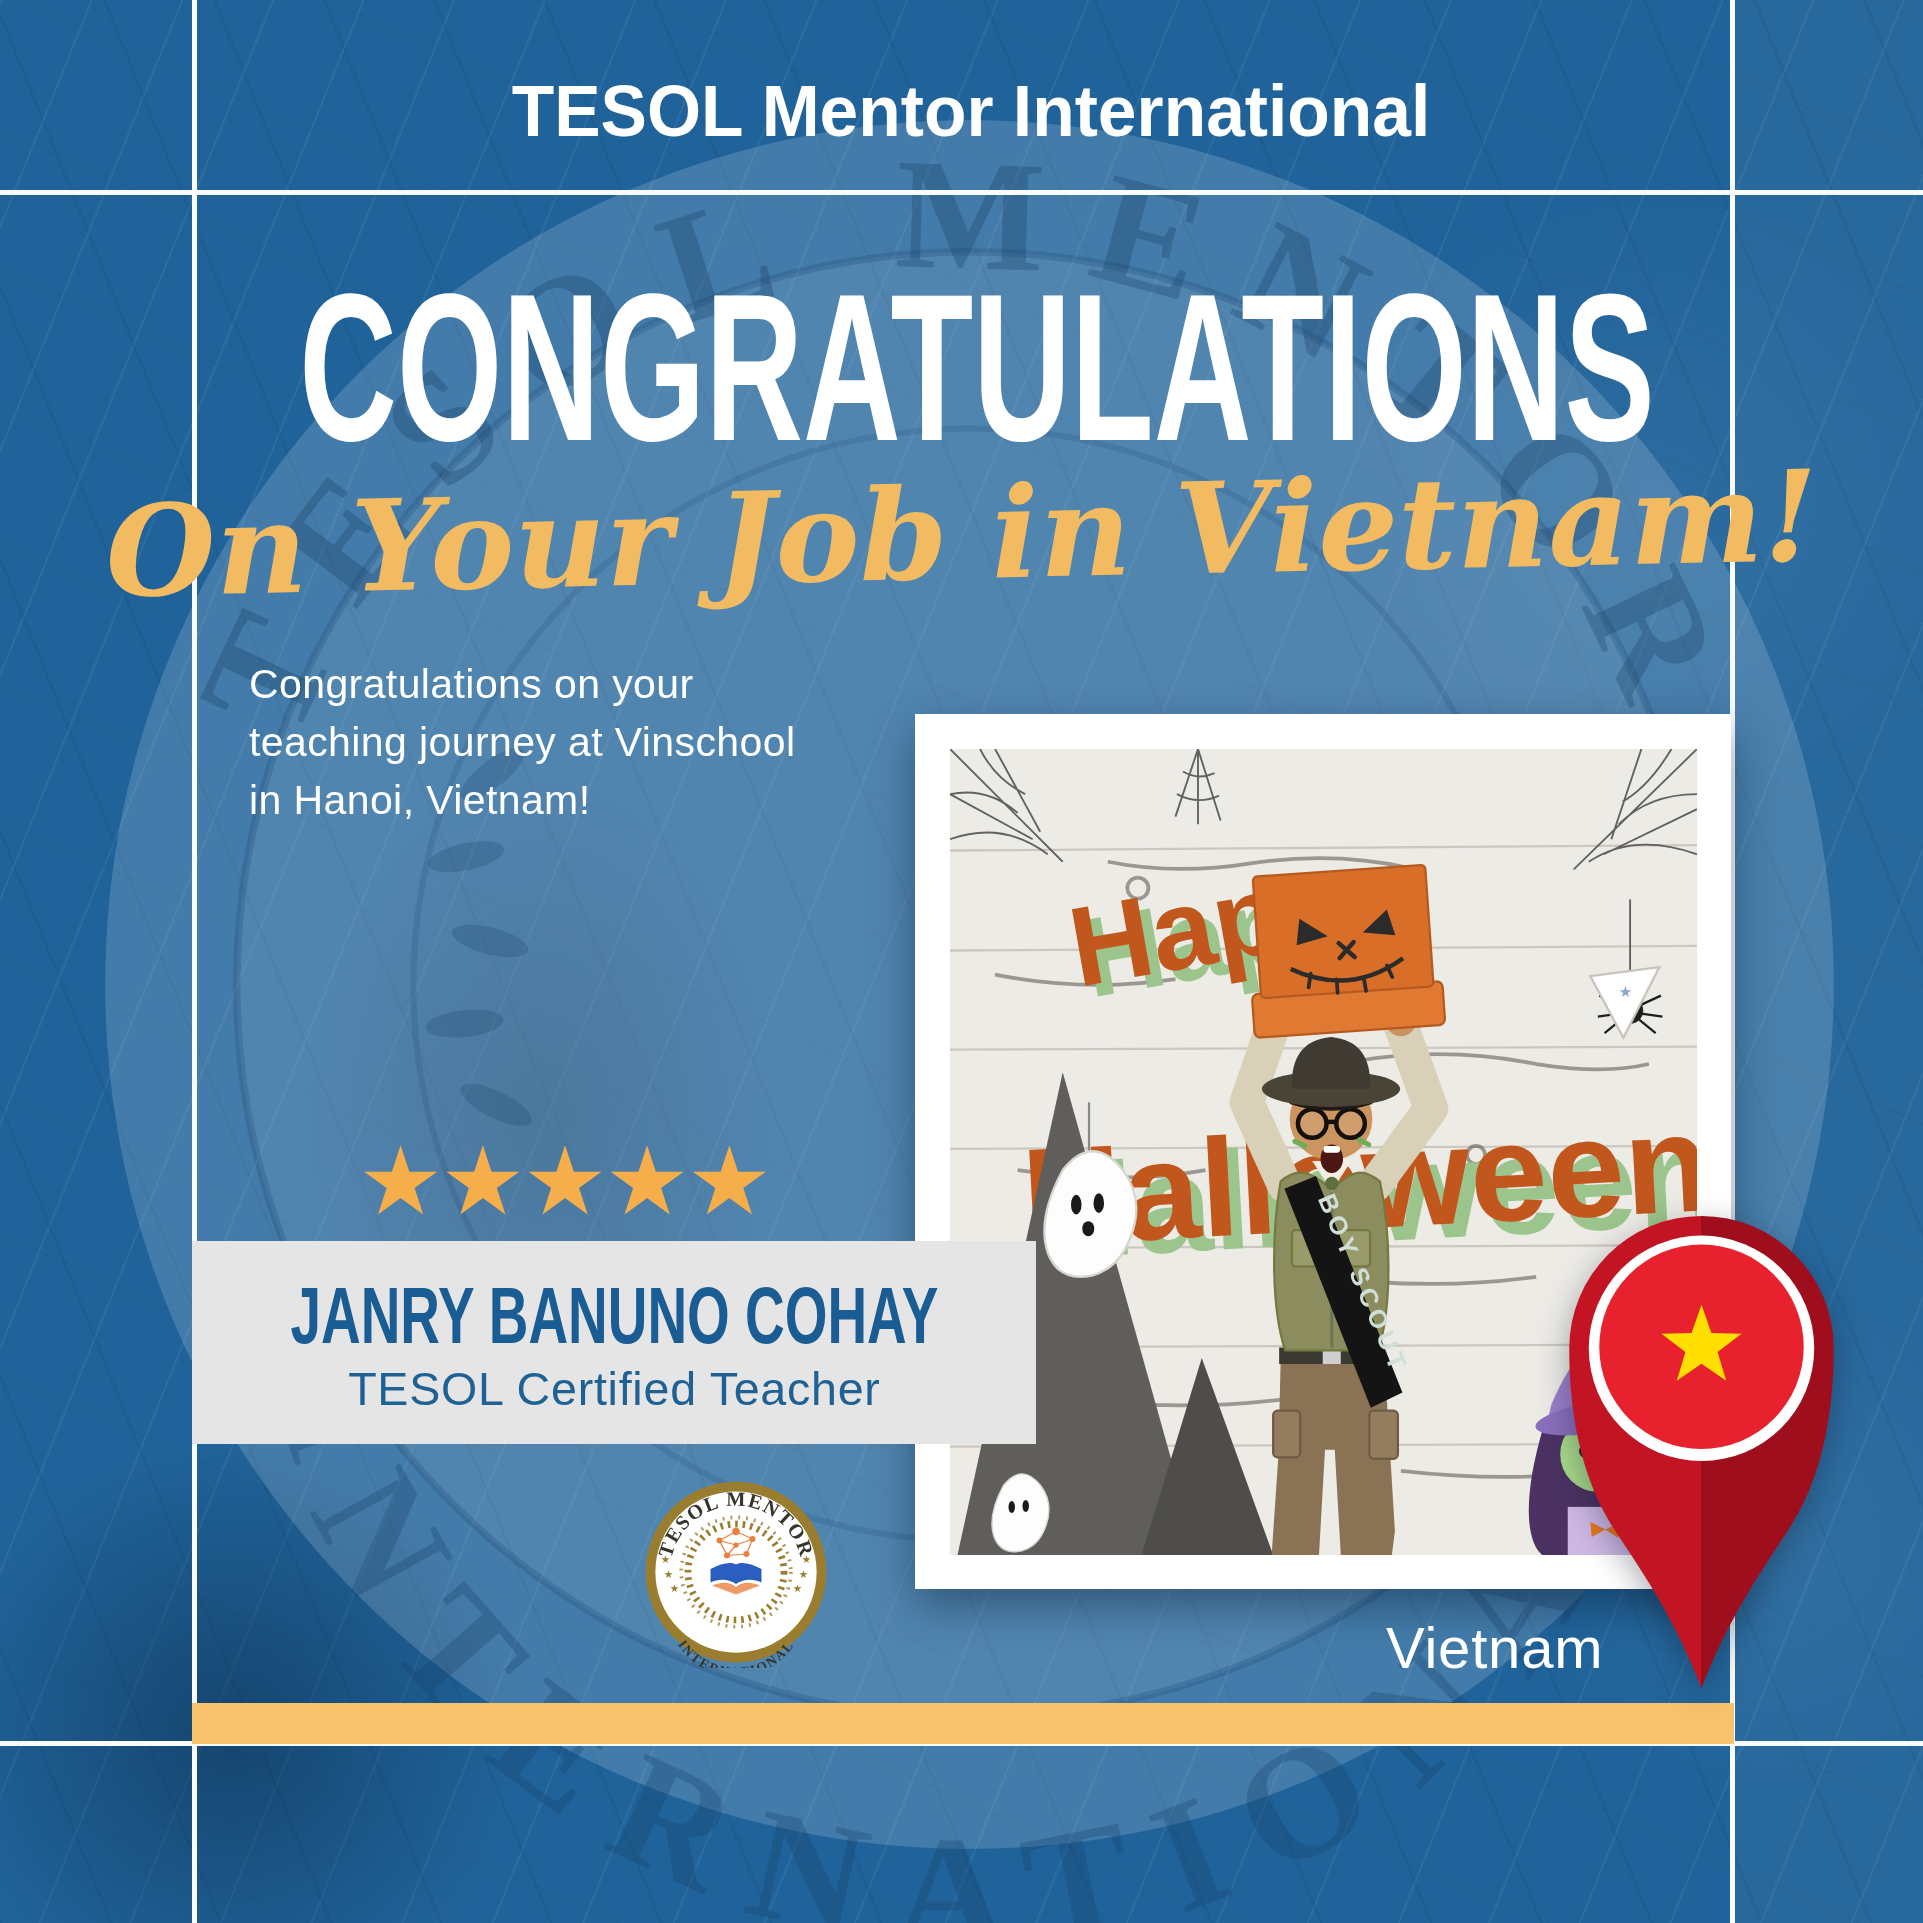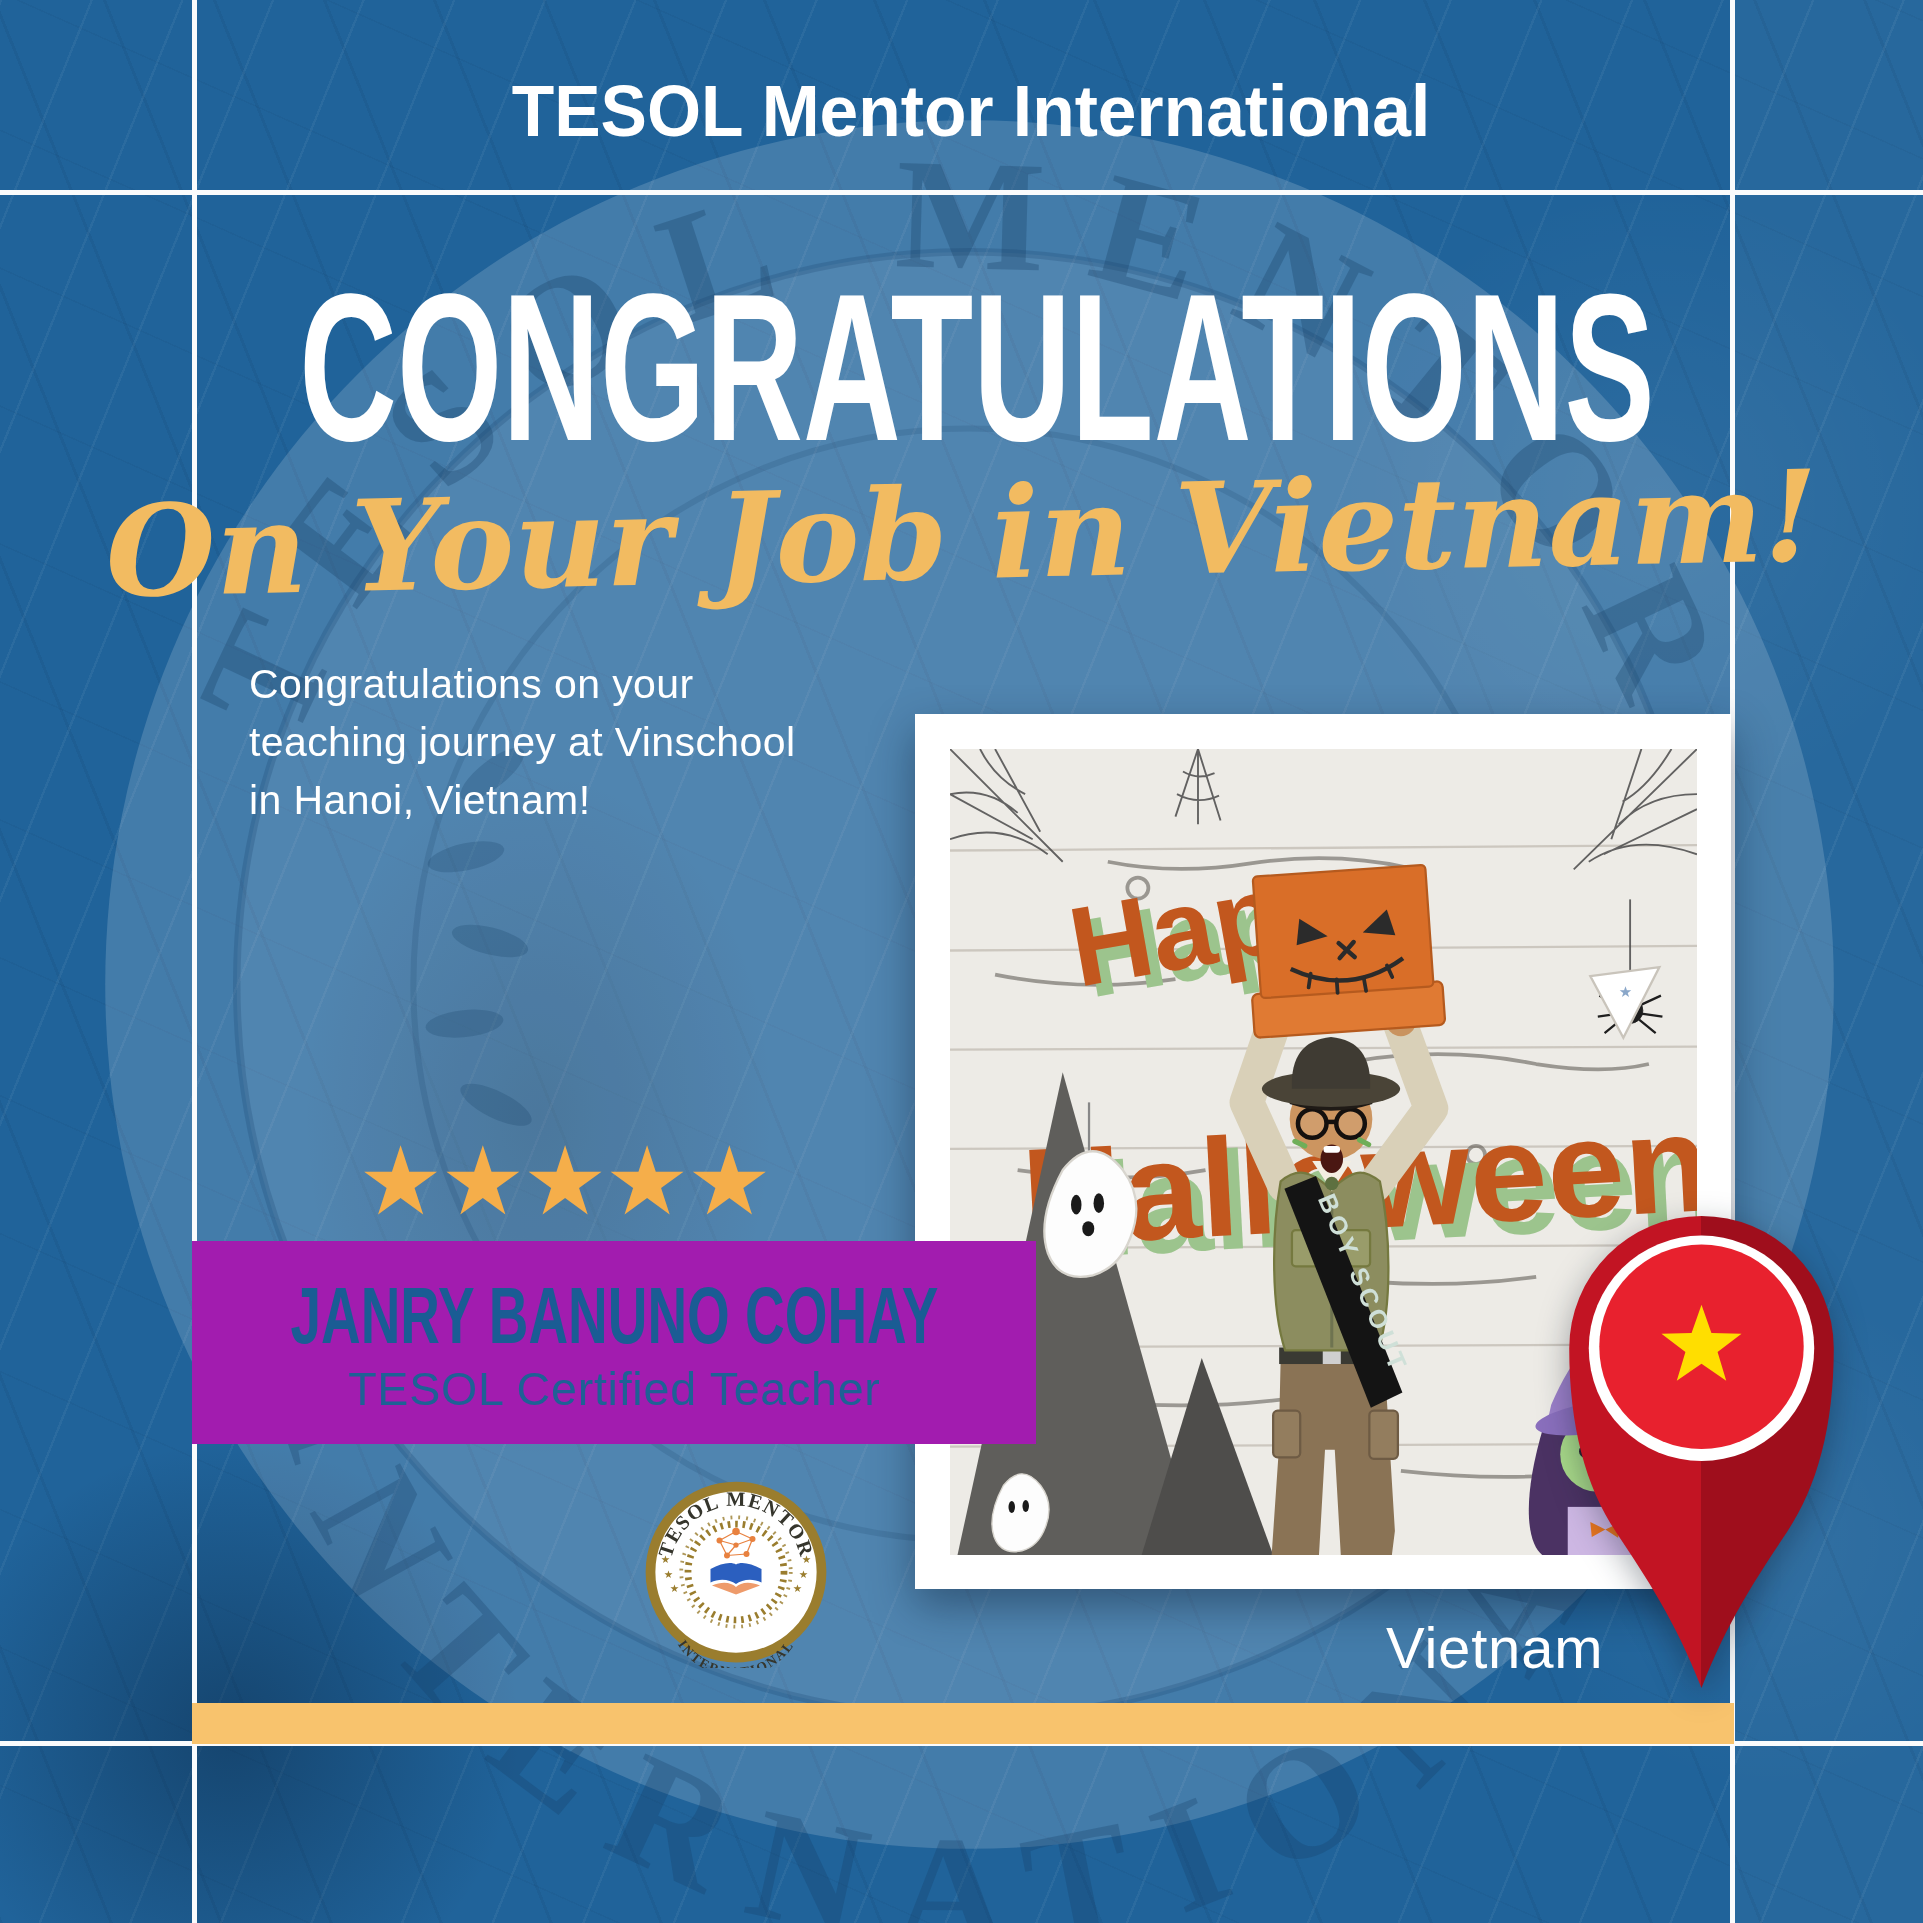--- a/index.html
+++ b/index.html
@@ -32,21 +32,21 @@
   .script-line{position:absolute;left:0;top:460px;width:1924px;text-align:center;z-index:20;
     font-family:"DejaVu Serif",serif;font-style:italic;font-weight:700;font-size:126px;
     color:#F2BB61;transform:rotate(-1.2deg);}
   .para{position:absolute;left:249px;width:676px;z-index:20;color:#FFFFFF;
     font-size:41px;line-height:58px;letter-spacing:0.4px;white-space:pre-line;}
   .para.p1{top:655px;} .para.p2{top:900px;}
   .stars{position:absolute;left:248px;top:1126px;width:631px;text-align:center;z-index:20;
     font-family:"DejaVu Sans",sans-serif;font-size:95px;letter-spacing:-3px;color:#F5AE4A;}
   
   .banner{position:absolute;left:192px;top:1241px;width:844px;height:203px;
-    background:#a21caf;z-index:50;}
+    background:#e5e5e5;z-index:50;}
   .banner text.name{font-family:"Liberation Sans",sans-serif;font-weight:700;fill:#1A5C94;}
   .banner text.cred{font-family:"Liberation Sans",sans-serif;fill:#1E6195;letter-spacing:1px;}
   
   .icoes{position:absolute;left:239px;top:1494px;z-index:45;color:#BCB9BC;}
   .icoes .row{display:flex;align-items:center;gap:3px;}
   .icoes .ltr{font-size:129px;line-height:1;font-weight:400;}
   .icoes .sub{margin-top:12px;font-size:38px;letter-spacing:0.8px;
     transform:scaleX(.86);transform-origin:left;}
   
   .badge{position:absolute;left:640px;top:1476px;width:192px;height:192px;z-index:45;}

